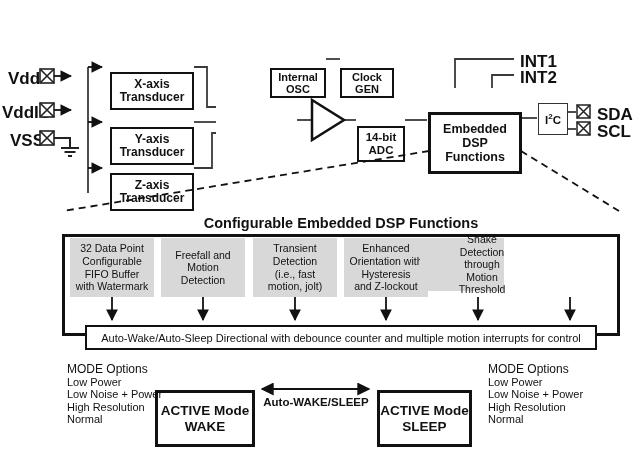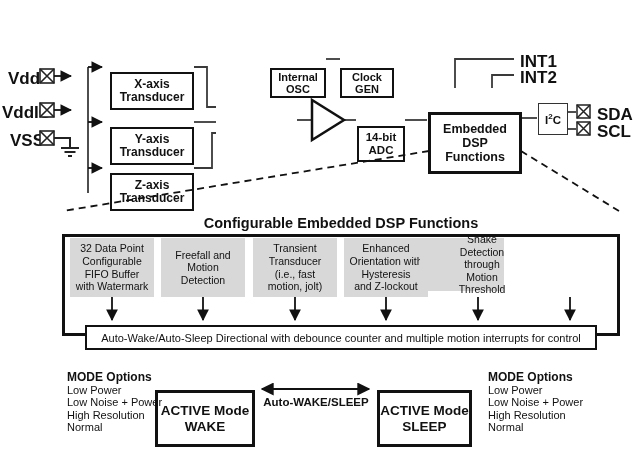--- a/index.html
+++ b/index.html
@@ -24,21 +24,21 @@
   .config-title{
     position:absolute;left:65px;top:215px;width:552px;text-align:center;
     font-weight:bold;font-size:14.5px;
   }
   .bar{
     position:absolute;left:85px;top:325px;width:512px;height:25px;box-sizing:border-box;
     border:2.5px solid #111;background:#fff;display:flex;align-items:center;justify-content:center;
     font-size:11px;white-space:nowrap;
   }
   .mode-block{position:absolute;width:110px;}
-  .mode-title{font-weight:bold;font-size:12px;line-height:13px;margin-top:8px;}
+  .mode-title{font-weight:normal;font-size:12px;line-height:13px;}
   .mode-item{font-weight:normal;font-size:11px;line-height:12.4px;}
   .i2c-box{
     position:absolute;left:538px;top:103px;width:30px;height:32px;box-sizing:border-box;
     border:1.6px solid #333;background:#fff;display:flex;align-items:center;justify-content:center;
     font-weight:bold;font-size:11.5px;
   }
   sup{font-size:8px;}
 </style>
 </head>
 <body>
@@ -77,21 +77,21 @@
   <div class="config-title">Configurable Embedded DSP Functions</div>
 
   <div class="gray" style="left:70px;top:238px;width:84px;height:59px;">32 Data Point
 Configurable
 FIFO Buffer
 with Watermark</div>
   <div class="gray" style="left:161px;top:238px;width:84px;height:59px;">Freefall and
 Motion
 Detection</div>
   <div class="gray" style="left:253px;top:238px;width:84px;height:59px;">Transient
-Transducer
+Detection
 (i.e., fast
 motion, jolt)</div>
   <div class="gray" style="left:344px;top:238px;width:84px;height:59px;">Enhanced
 Orientation with
 Hysteresis
 and Z-lockout</div>
   <div class="gray" style="left:420px;top:238px;width:84px;height:53px;padding-left:40px;">Shake
 Detection
 through Motion
 Threshold</div>

